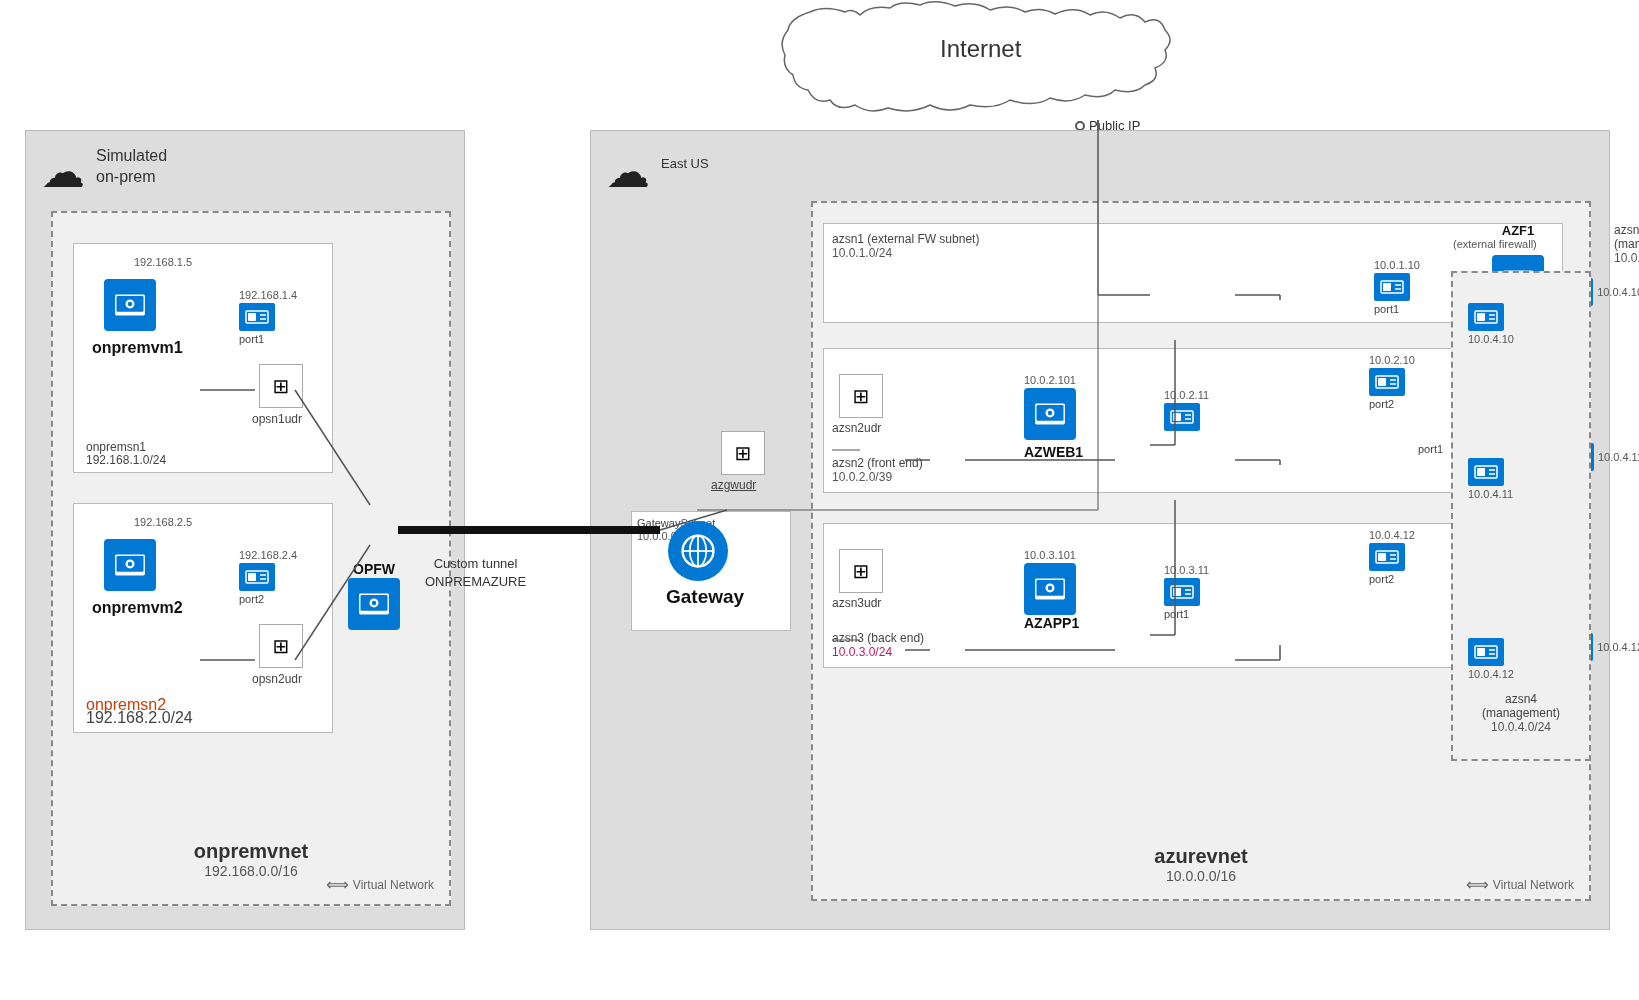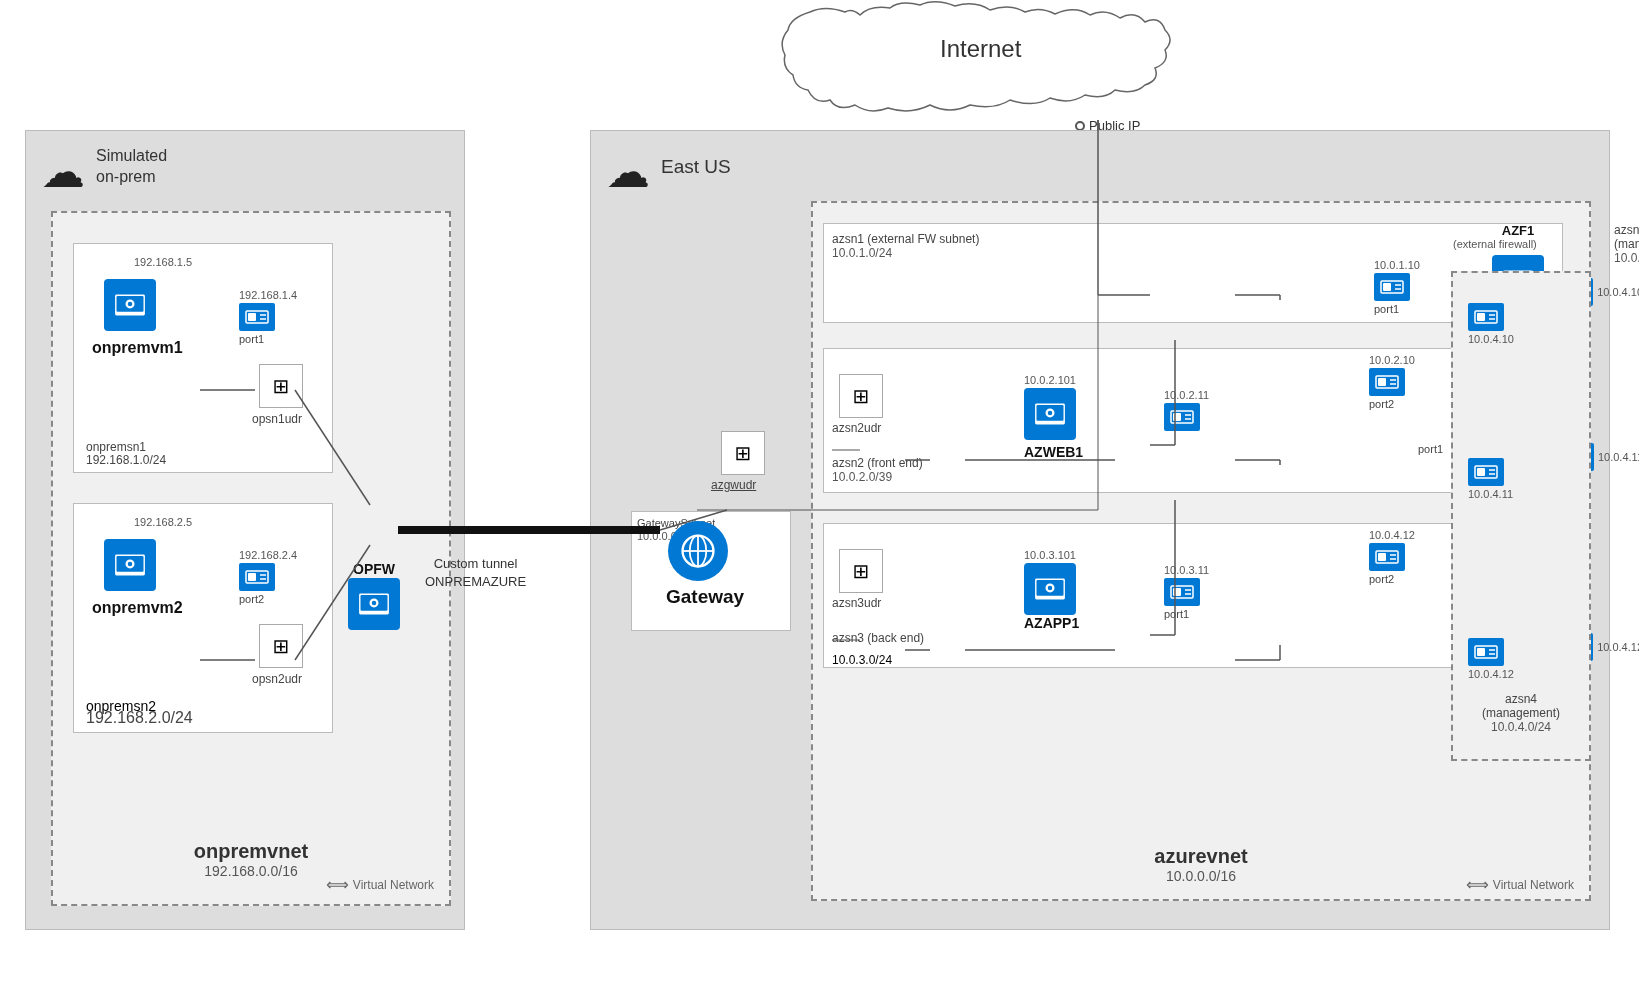--- a/index.html
+++ b/index.html
@@ -144,21 +144,21 @@
         <div style="position:absolute;top:35px;left:30px;width:52px;height:52px;background:#0078d4;border-radius:4px;display:flex;align-items:center;justify-content:center;">
           <svg viewBox="0 0 32 32" fill="white" width="36" height="36">
               <rect x="2" y="6" width="28" height="20" rx="2" fill="white" stroke="#0078d4" stroke-width="1.5"></rect>
               <rect x="4" y="8" width="24" height="14" rx="1" fill="#0078d4"></rect>
               <circle cx="16" cy="15" r="4" fill="white"></circle>
               <circle cx="16" cy="15" r="2" fill="#0078d4"></circle>
             </svg>
         </div>
         <div style="position:absolute;top:95px;left:18px;font-size:16px;font-weight:700;color:#111;">onpremvm2</div>
 
-        <div style="position:absolute;bottom:18px;left:12px;font-size:14px;color:#000000;">onpremsn2</div>
+        <div style="position:absolute;bottom:18px;left:12px;font-size:16px;color:#c2410c;">onpremsn2</div>
         <div style="position:absolute;bottom:5px;left:12px;font-size:16px;color:#444;">192.168.2.0/24</div>
 
         <div style="position:absolute;top:45px;left:165px;">
           <div style="font-size:11px;color:#555;margin-bottom:2px;">192.168.2.4</div>
           <div style="width:36px;height:28px;background:#0078d4;display:flex;align-items:center;justify-content:center;border-radius:2px;">
             <svg viewBox="0 0 24 18" fill="white" width="24" height="18">
                 <rect x="1" y="3" width="22" height="12" rx="1" fill="none" stroke="white" stroke-width="1.5"></rect>
                 <rect x="3" y="5" width="8" height="8" rx="1" fill="white"></rect>
                 <line x1="15" y1="7" x2="21" y2="7" stroke="white" stroke-width="1.5"></line>
                 <line x1="15" y1="11" x2="21" y2="11" stroke="white" stroke-width="1.5"></line>
@@ -194,21 +194,21 @@
 
     </div>
   </div>
 
   <div style="position:absolute;top:555px;left:425px;font-size:13px;color:#333;text-align:center;line-height:1.4;">Custom tunnel<br><span>ONPREMAZURE</span></div>
 
   <div style="position:absolute;top:130px;left:590px;width:1020px;height:800px;background:#ddd;border:1px solid #bbb;">
 
     <div style="position:absolute;top:15px;left:15px;font-size:44px;color:#222;">☁</div>
 
-    <div style="position:absolute;top:25px;left:70px;font-size:19px;color:#333;">East US</div>
+    <div style="position:absolute;top:25px;left:70px;font-size:13px;color:#333;">East US</div>
 
     <div style="position:absolute;top:380px;left:40px;width:160px;height:120px;background:#fff;border:1px solid #bbb;">
       <div style="position:absolute;top:5px;left:5px;font-size:11px;color:#444;">GatewaySubnet</div>
       <div style="position:absolute;top:18px;left:5px;font-size:11px;color:#555;">10.0.0.0/28</div>
     </div>
 
     <div style="position:absolute;top:390px;left:77px;width:60px;height:60px;background:#0078d4;border-radius:50%;display:flex;align-items:center;justify-content:center;">
       <svg viewBox="0 0 32 32" fill="white" width="38" height="38">
           <circle cx="16" cy="16" r="13" fill="none" stroke="white" stroke-width="2"></circle>
           <line x1="3" y1="16" x2="29" y2="16" stroke="white" stroke-width="1.5"></line>
@@ -345,21 +345,21 @@
           <div style="font-size:11px;color:#555;">10.0.4.11</div>
         </div>
       </div>
 
       <div style="position:absolute;top:320px;left:10px;width:740px;height:145px;background:#fff;border:1px solid #bbb;">
 
         <div style="position:absolute;top:25px;left:15px;width:44px;height:44px;border:1px solid #aaa;background:#fff;display:flex;align-items:center;justify-content:center;font-size:20px;">⊞</div>
         <div style="position:absolute;top:72px;left:8px;font-size:12px;color:#444;">azsn3udr</div>
 
         <div style="position:absolute;bottom:22px;left:8px;font-size:12px;color:#444;">azsn3 (back end)</div>
-        <div style="position:absolute;bottom:0;left:8px;font-size:12px;color:#000000;">10.0.3.0/24</div>
+        <div style="position:absolute;bottom:8px;left:8px;font-size:12px;color:#be185d;">10.0.3.0/24</div>
 
         <div style="position:absolute;top:25px;left:200px;">
           <div style="font-size:11px;color:#555;margin-bottom:2px;">10.0.3.101</div>
           <div style="width:52px;height:52px;background:#0078d4;border-radius:4px;display:flex;align-items:center;justify-content:center;">
             <svg viewBox="0 0 32 32" fill="white" width="36" height="36">
                 <rect x="2" y="6" width="28" height="20" rx="2" fill="white" stroke="#0078d4" stroke-width="1.5"></rect>
                 <rect x="4" y="8" width="24" height="14" rx="1" fill="#0078d4"></rect>
                 <circle cx="16" cy="15" r="4" fill="white"></circle>
                 <circle cx="16" cy="15" r="2" fill="#0078d4"></circle>
               </svg>

